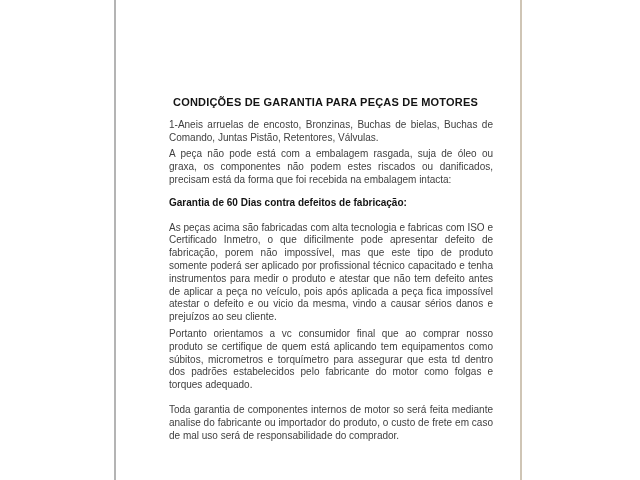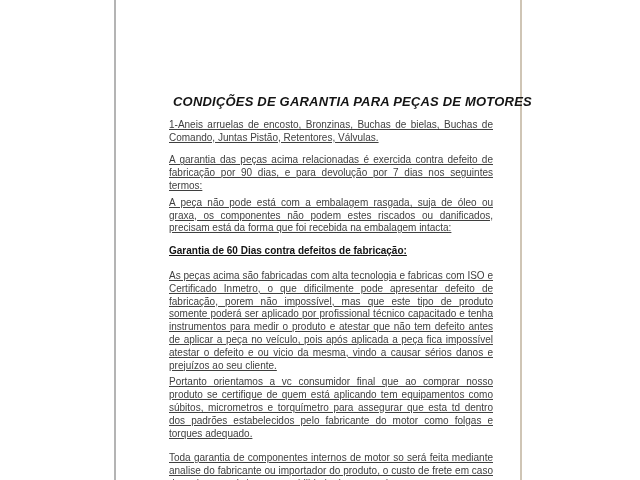--- a/index.html
+++ b/index.html
@@ -28,31 +28,29 @@
     left: 169px;
     top: 0;
     width: 324px;
     padding-top: 96px;
     color: #3f3f3f;
     font-size: 10px;
     line-height: 12.8px;
   }
   .doc-title {
     margin: 0 0 0 4px;
-    font-size: 13px;
+    font-size: 11px;
     font-weight: bold;
     letter-spacing: 0.2px;
     color: #141414;
     white-space: nowrap;
-    font-style: italic;
   }
   .content p {
     margin: 10px 0 0 0;
     text-align: justify;
-    text-decoration: underline;
   }
   .content p.nogap { margin-top: 4px; }
   .sub-heading {
     margin: 9px 0 0 0;
     font-weight: bold;
     color: #141414;
     text-align: left;
   }
   .gap-lg { margin-top: 12px !important; }
 </style>
@@ -60,21 +58,20 @@
 <body>
 
 <div class="page-border left"></div>
 <div class="page-border right"></div>
 
 <div class="content">
   <h1 class="doc-title">CONDIÇÕES DE GARANTIA PARA PEÇAS DE MOTORES</h1>
 
   <p>1-Aneis arruelas de encosto, Bronzinas, Buchas de bielas, Buchas de Comando, Juntas Pistão, Retentores, Válvulas.</p>
 
-  <p>A garantia das peças acima relacionadas é exercida contra defeito de fabricação por 90 dias, e para devolução por 7 dias nos seguintes termos:</p>
 
 
   <p class="nogap">A peça não pode está com a embalagem rasgada, suja de óleo ou graxa, os componentes não podem estes riscados ou danificados, precisam está da forma que foi recebida na embalagem intacta:</p>
 
   <p class="sub-heading">Garantia de 60 Dias contra defeitos de fabricação:</p>
 
   <p class="gap-lg">As peças acima são fabricadas com alta tecnologia e fabricas com ISO e Certificado Inmetro, o que dificilmente pode apresentar defeito de fabricação, porem não impossível, mas que este tipo de produto somente poderá ser aplicado por profissional técnico capacitado e tenha instrumentos para medir o produto e atestar que não tem defeito antes de aplicar a peça no veículo, pois após aplicada a peça fica impossível atestar o defeito e ou vicio da mesma, vindo a causar sérios danos e prejuízos ao seu cliente.</p>
 
   <p class="nogap">Portanto orientamos a vc consumidor final que ao comprar nosso produto se certifique de quem está aplicando tem equipamentos como súbitos, micrometros e torquímetro para assegurar que esta td dentro dos padrões estabelecidos pelo fabricante do motor como folgas e torques adequado.</p>
 

